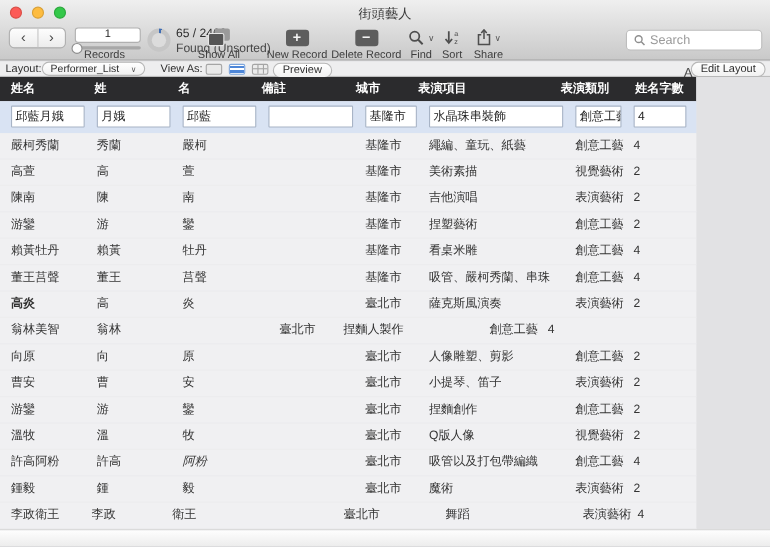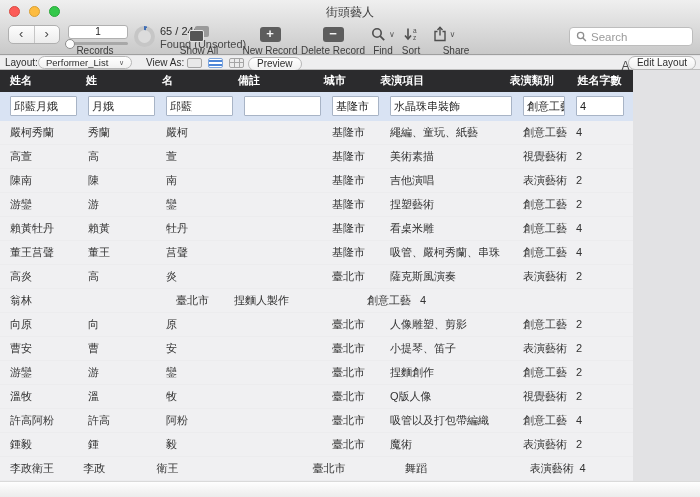--- a/index.html
+++ b/index.html
@@ -201,21 +201,21 @@
     <div class="tb-label" style="left:393px;width:36px;">Sort</div>
 
     <div class="icon-group" style="left:423px;width:42px;">
       <svg class="icon-svg" width="14" height="16" viewBox="0 0 14 16">
         <path d="M4.5 5.5 H2 V14.5 H12 V5.5 H9.5" fill="none" stroke="#4e4e4e" stroke-width="1.4"></path>
         <line x1="7" y1="1.5" x2="7" y2="9.5" stroke="#4e4e4e" stroke-width="1.4"></line>
         <path d="M4.5 4 L7 1.2 L9.5 4" fill="none" stroke="#4e4e4e" stroke-width="1.4"></path>
       </svg>
       <span class="chev">∨</span>
     </div>
-    <div class="tb-label" style="left:435px;width:42px;">Share</div>
+    <div class="tb-label" style="left:423px;width:42px;">Share</div>
 
     <div class="searchbox">
       <svg width="11" height="11" viewBox="0 0 12 12">
         <circle cx="5" cy="5" r="3.4" fill="none" stroke="#8e8e8e" stroke-width="1.4"></circle>
         <line x1="7.6" y1="7.6" x2="10.8" y2="10.8" stroke="#8e8e8e" stroke-width="1.5"></line>
       </svg>
       <span class="ph">Search</span>
     </div>
   </div>
 
@@ -329,30 +329,31 @@
         <div class="cell" style="width: 78px;">董王莒聲</div>
         <div class="cell" style="width: 78px;">董王</div>
         <div class="cell" style="width: 78px;">莒聲</div>
         <div class="cell" style="width: 88px;"></div>
         <div class="cell" style="width: 58px;">基隆市</div>
         <div class="cell" style="width: 133px;">吸管、嚴柯秀蘭、串珠</div>
         <div class="cell" style="width: 53px;">創意工藝</div>
         <div class="cell" style="width: 59px;">4</div>
       </div>
       <div class="row">
-        <div class="cell" style="width: 78px;">高炎</div>
+        <div class="cell" style="width: 78px; font-weight: bold;">高炎</div>
         <div class="cell" style="width: 78px;">高</div>
         <div class="cell" style="width: 78px;">炎</div>
         <div class="cell" style="width: 88px;"></div>
         <div class="cell" style="width: 58px;">臺北市</div>
         <div class="cell" style="width: 133px;">薩克斯風演奏</div>
         <div class="cell" style="width: 53px;">表演藝術</div>
         <div class="cell" style="width: 59px;">2</div>
       </div>
       <div class="row">
+        <div class="cell" style="width: 78px;">翁林美智</div>
         <div class="cell" style="width: 78px;">翁林</div>
         <div class="cell" style="width: 88px;"></div>
         <div class="cell" style="width: 58px;">臺北市</div>
         <div class="cell" style="width: 133px;">捏麵人製作</div>
         <div class="cell" style="width: 53px;">創意工藝</div>
         <div class="cell" style="width: 59px;">4</div>
       </div>
       <div class="row">
         <div class="cell" style="width: 78px;">向原</div>
         <div class="cell" style="width: 78px;">向</div>
@@ -389,21 +390,21 @@
         <div class="cell" style="width: 78px;">牧</div>
         <div class="cell" style="width: 88px;"></div>
         <div class="cell" style="width: 58px;">臺北市</div>
         <div class="cell" style="width: 133px;">Q版人像</div>
         <div class="cell" style="width: 53px;">視覺藝術</div>
         <div class="cell" style="width: 59px;">2</div>
       </div>
       <div class="row">
         <div class="cell" style="width: 78px;">許高阿粉</div>
         <div class="cell" style="width: 78px;">許高</div>
-        <div class="cell" style="width: 78px;">阿粉</div>
+        <div class="cell" style="width: 78px; font-style: italic;">阿粉</div>
         <div class="cell" style="width: 88px;"></div>
         <div class="cell" style="width: 58px;">臺北市</div>
         <div class="cell" style="width: 133px;">吸管以及打包帶編織</div>
         <div class="cell" style="width: 53px;">創意工藝</div>
         <div class="cell" style="width: 59px;">4</div>
       </div>
       <div class="row">
         <div class="cell" style="width: 78px;">鍾毅</div>
         <div class="cell" style="width: 78px;">鍾</div>
         <div class="cell" style="width: 78px;">毅</div>

